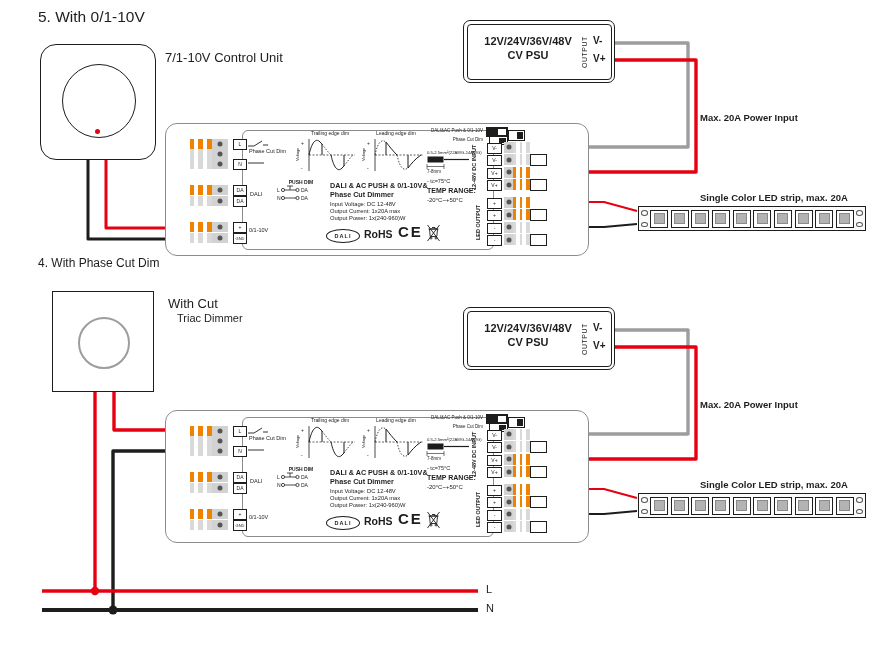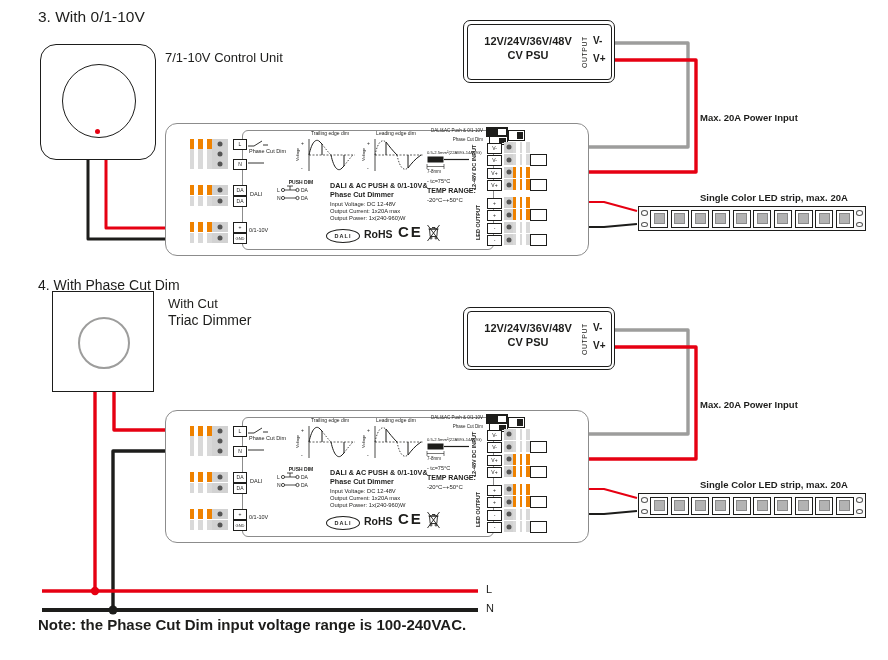--- a/index.html
+++ b/index.html
@@ -44,50 +44,50 @@
          justify-content:space-between;padding:0 11px;box-sizing:border-box;}
   .led-chip{width:16px;height:16px;border:1.2px solid #1d1d1b;background:#fff;display:flex;flex:0 0 auto;}
   .led-chip::after{content:"";width:9px;height:9px;margin:auto;background:#b3b3b3;border:0.5px solid #8a8a8a;}
   .pad{position:absolute;width:5px;height:3.5px;border:0.8px solid #555;border-radius:50%;background:#fff;}
 </style>
 </head>
 <body>
 
 <div id="page">
 
-  <div class="abs txt" style="left:38px;top:8px;font-size:15.5px;">3. With 0/1-10V</div>
+  <div class="abs txt" style="left:38px;top:8px;font-size:15.5px;">5. With 0/1-10V</div>
 
   <svg class="abs" style="left:0;top:0;width:888px;height:660px;" viewBox="0 0 888 660" fill="none">
     <path d="M106,157 V228 H191" stroke="#e60012" stroke-width="3" stroke-linejoin="round"></path>
     <path d="M88,157 V239 H191" stroke="#1d1d1b" stroke-width="3" stroke-linejoin="round"></path>
   </svg>
 
   <div class="abs knob-box" style="left:40px;top:44px;width:114px;height:114px;">
     <div class="abs knob-circle" style="left:21px;top:19px;width:72px;height:72px;"></div>
     <div class="abs knob-dot" style="left:54px;top:84px;width:5px;height:5px;"></div>
   </div>
   <div class="abs txt" style="left:165px;top:50px;font-size:13px;">7/1-10V Control Unit</div>
 
-  <div class="abs txt" style="left:38px;top:277px;font-size:14px;">4. With Phase Cut Dim</div>
+  <div class="abs txt" style="left:38px;top:256px;font-size:12px;">4. With Phase Cut Dim</div>
 
   <svg class="abs" style="left:0;top:0;width:888px;height:660px;" viewBox="0 0 888 660" fill="none">
     <path d="M95,390 V591" stroke="#e60012" stroke-width="3.4"></path>
     <path d="M114,390 V430 H191" stroke="#e60012" stroke-width="3.4" stroke-linejoin="round"></path>
     <path d="M113,610 V451 H191" stroke="#1d1d1b" stroke-width="3.4" stroke-linejoin="round"></path>
     <path d="M42,591 H478" stroke="#e60012" stroke-width="3.4"></path>
     <path d="M42,610 H478" stroke="#1d1d1b" stroke-width="3.8"></path>
     <circle cx="95" cy="591" r="4.2" fill="#e60012"></circle>
     <circle cx="113" cy="610" r="4.5" fill="#1d1d1b"></circle>
   </svg>
 
   <div class="abs triac-box" style="left:52px;top:291px;width:100px;height:99px;">
     <div class="abs triac-circle" style="left:25px;top:25px;width:48px;height:48px;"></div>
   </div>
   <div class="abs txt" style="left:168px;top:296px;font-size:13px;">With Cut</div>
-  <div class="abs txt" style="left:168px;top:312px;font-size:14px;">Triac Dimmer</div>
+  <div class="abs txt" style="left:177px;top:312px;font-size:11px;">Triac Dimmer</div>
 
   <div class="abs" style="left:0;top:0;width:888px;height:660px;">
 
   <svg class="abs" style="left:0;top:0;width:888px;height:660px;" viewBox="0 0 888 660" fill="none">
     <path d="M613,43 H688 V147 H546" stroke="#9d9d9c" stroke-width="3.4" stroke-linejoin="round"></path>
     <path d="M613,60 H696 V172 H546" stroke="#e60012" stroke-width="3.4" stroke-linejoin="round"></path>
     <path d="M546,202 H604 L637,211" stroke="#e60012" stroke-width="2" stroke-linejoin="round"></path>
     <path d="M546,227 H604 L637,224" stroke="#1d1d1b" stroke-width="2" stroke-linejoin="round"></path>
   </svg>
 
@@ -570,15 +570,14 @@
         <div class="led-chip"></div>
         <div class="led-chip"></div>
         <div class="led-chip"></div>
         <div class="led-chip"></div>
         <div class="led-chip"></div>
       </div>
 </div>
 
   <div class="abs txt" style="left:486px;top:583px;font-size:11px;">L</div>
   <div class="abs txt" style="left:486px;top:602px;font-size:11px;">N</div>
-  <div class="abs txt b" style="left:38px;top:616px;font-size:15px;">Note: the Phase Cut Dim input voltage range is 100-240VAC.</div>
 
 </div>
 
 </body></html>

